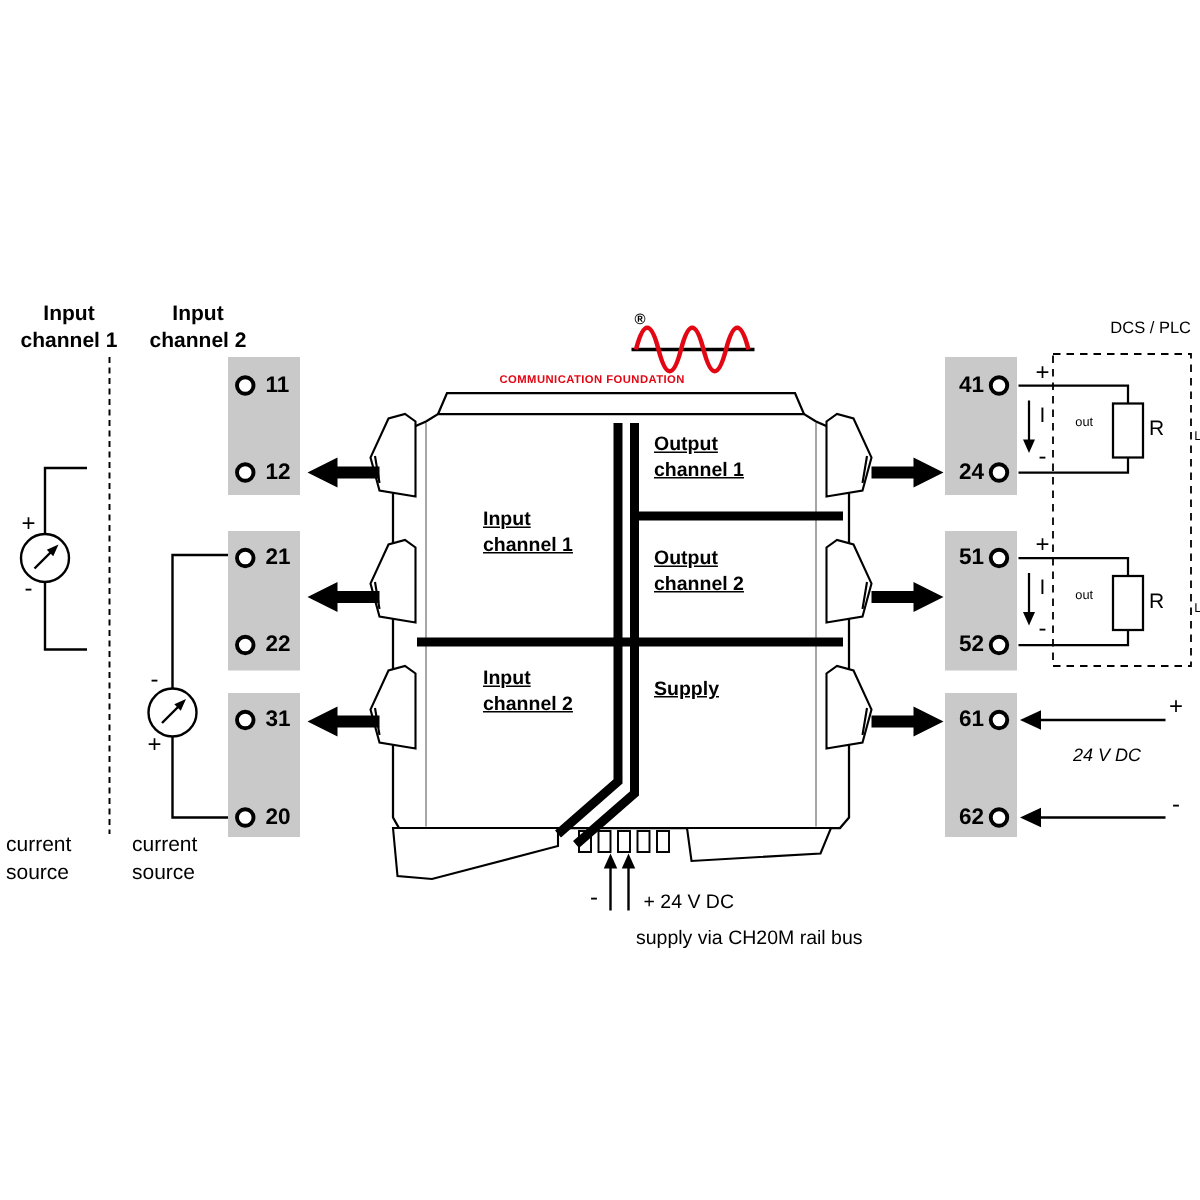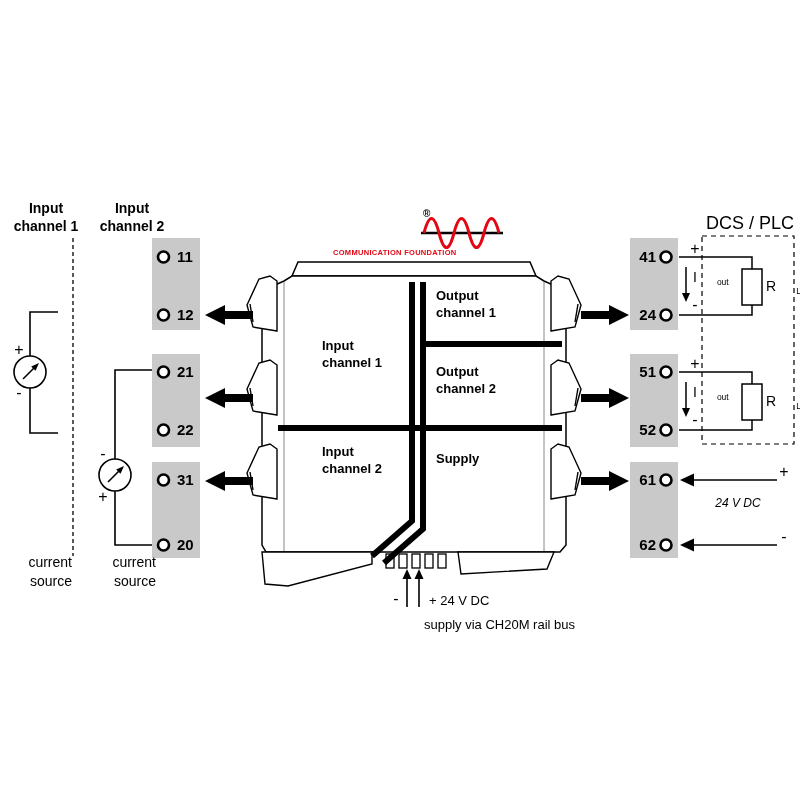--- a/index.html
+++ b/index.html
@@ -2,35 +2,35 @@
 <html><head>
 <meta charset="utf-8">
 <style>
   * { margin:0; padding:0; box-sizing:border-box; }
   html,body { width:800px; height:800px; background:#ffffff; }
   body { font-family:"Liberation Sans", sans-serif; color:#000; }
   #stage { position:relative; width:800px; height:800px; background:#fff; overflow:hidden; }
   #stage > svg { position:absolute; left:0; top:0; }
   .t { position:absolute; white-space:nowrap; }
   .hdr  { font-size:14px; font-weight:bold; line-height:18px; text-align:center; width:80px; }
-  .cap  { font-size:14px; line-height:19px; text-align:right; width:68px; }
+  .cap  { font-size:14px; line-height:19px; text-align:left; width:68px; }
   .tnum { font-size:15px; font-weight:bold; line-height:20px; width:26px; }
   .tnumL { text-align:left; }
   .tnumR { text-align:right; }
-  .dev  { font-size:13px; font-weight:bold; line-height:17px; text-align:left; }
+  .dev  { font-size:13px; font-weight:bold; line-height:17px; text-align:left;text-decoration:underline; }
   .sign { font-size:16px; line-height:16px; width:14px; text-align:center; }
   .small{ font-size:13px; line-height:16px; }
   .mid  { font-size:12px; line-height:16px;font-style:italic; }
   .isym { font-size:14px; }
   .rsym { font-size:14px; }
   .sub  { font-size:8.5px; vertical-align:-3px;padding-left:20px; }
   .hart-title { font-size:32px; font-weight:bold; line-height:34px; letter-spacing:1px; }
   .hart-reg   { font-size:10px; font-weight:bold; }
   .hart-sub   { font-size:7.5px; font-weight:bold; color:#e30613; letter-spacing:0.3px; width:100px; text-align:center; }
-  .dcs-hdr { font-size:18px; width:88px; text-align:right; }
+  .dcs-hdr { font-size:11px; width:88px; text-align:right; }
 </style>
 </head>
 <body>
 
 <div id="stage">
 
   <svg viewBox="0 0 800 800" width="800" height="800">
 
     <line x1="73" y1="238" x2="73" y2="556" stroke="#000" stroke-width="1.3" stroke-dasharray="4 3"></line>
 

